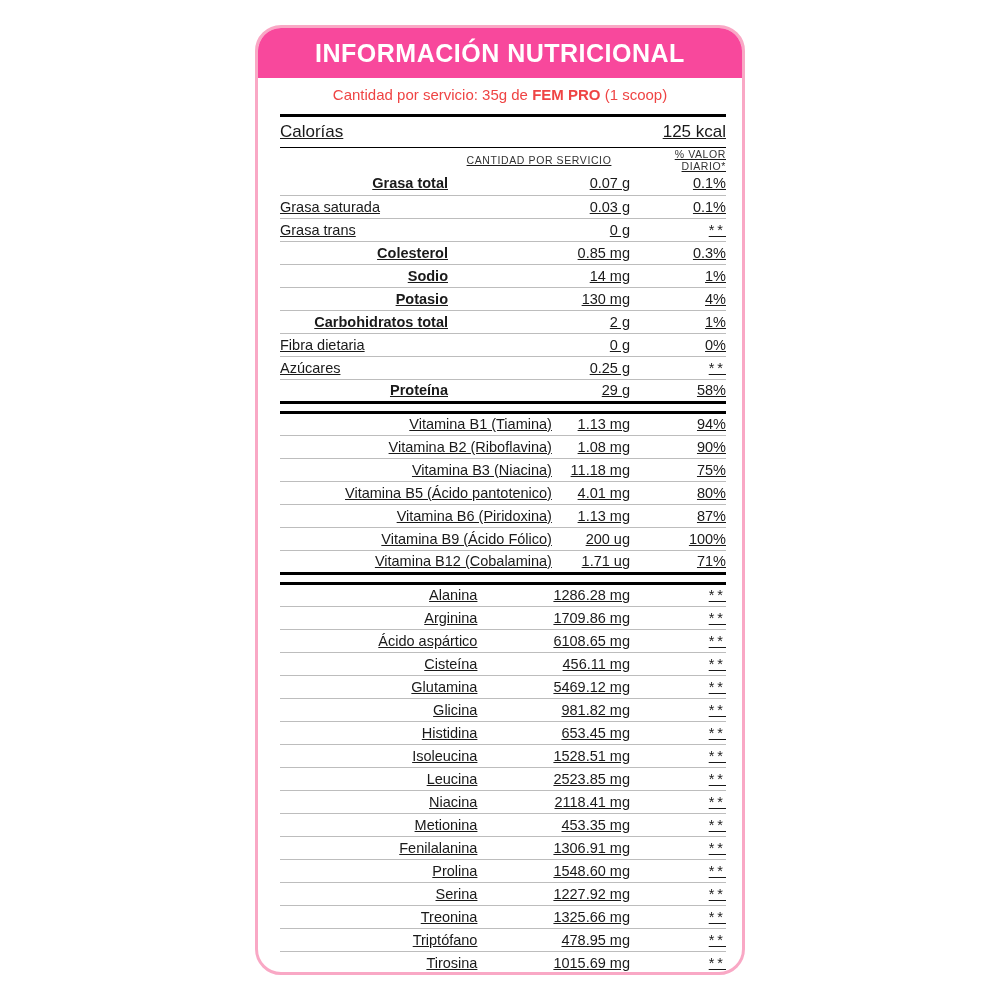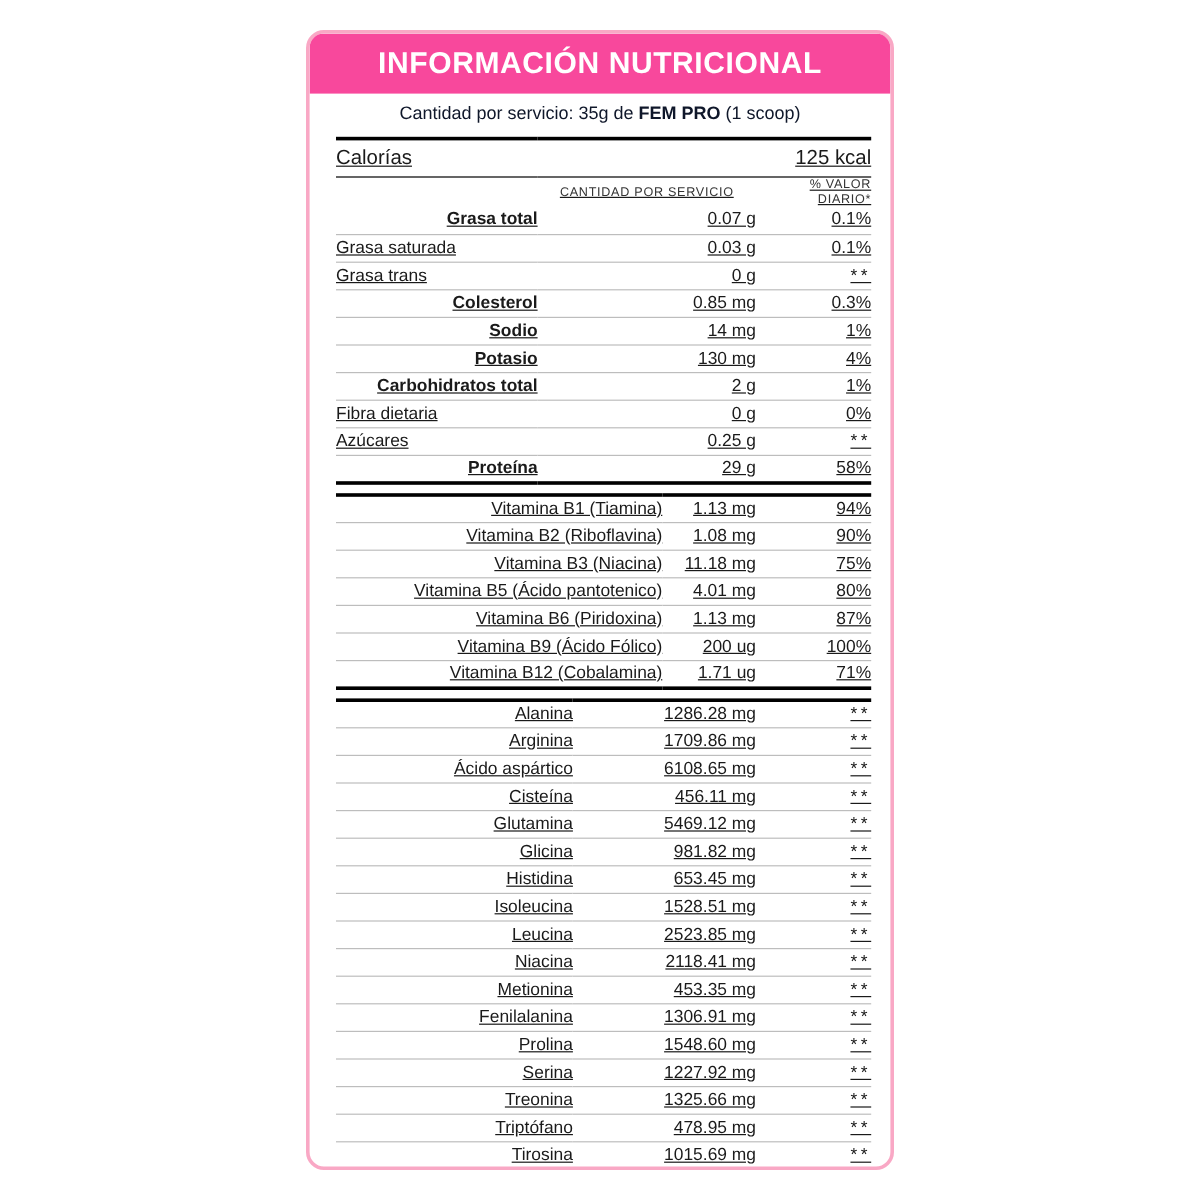--- a/index.html
+++ b/index.html
@@ -11,21 +11,21 @@
     font-family: "Liberation Sans", sans-serif;
   }
   #panel {
     position: absolute;
     left: 255px;
     top: 25px;
     width: 490px;
     height: 950px;
     background: #ffffff;
     border: 3px solid #f9a8c5;
-    border-radius: 15px;
+    border-radius: 26px;
     box-sizing: border-box;
     overflow: hidden;
   }
   #title-bar {
     position: absolute;
     left: 0;
     top: 0;
     width: 100%;
     height: 50px;
     background: #f8489c;
@@ -39,21 +39,21 @@
     font-weight: bold;
     letter-spacing: 0.5px;
   }
   #serving-line {
     position: absolute;
     top: 58px;
     left: 0;
     width: 100%;
     text-align: center;
     font-size: 15px;
-    color: #0f172a;
+    color: #ef4444;
   }
   #serving-line b { font-weight: bold; }
 
   .content {
     position: absolute;
     left: 22px;
     top: 86px;
     width: 446px;
   }
 

